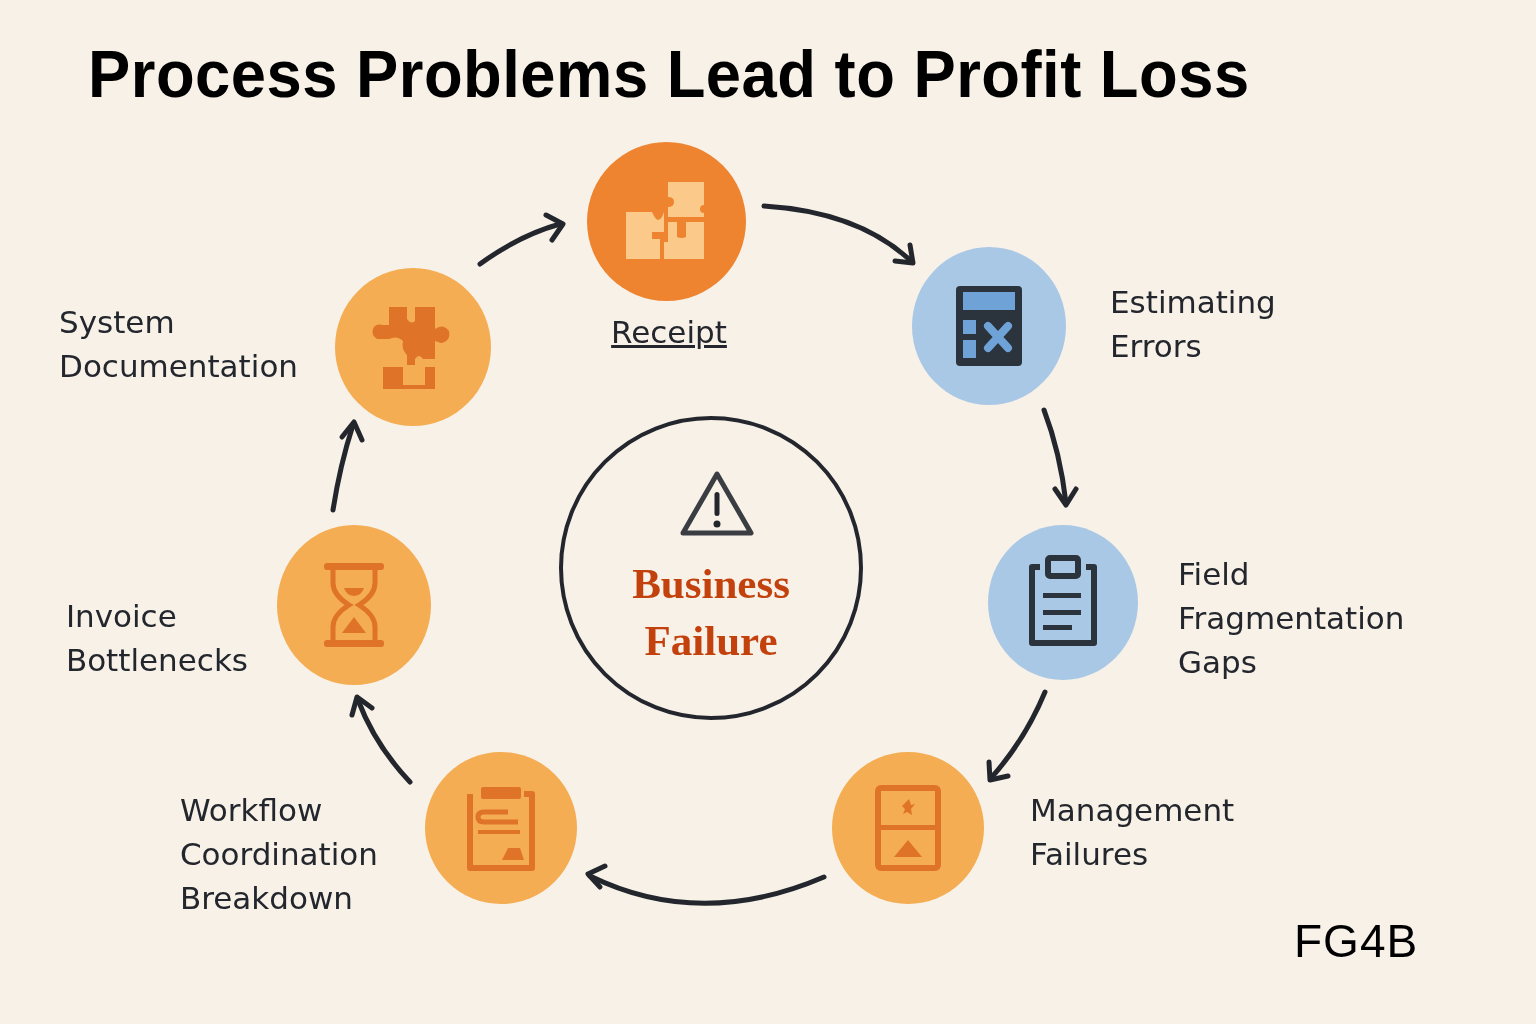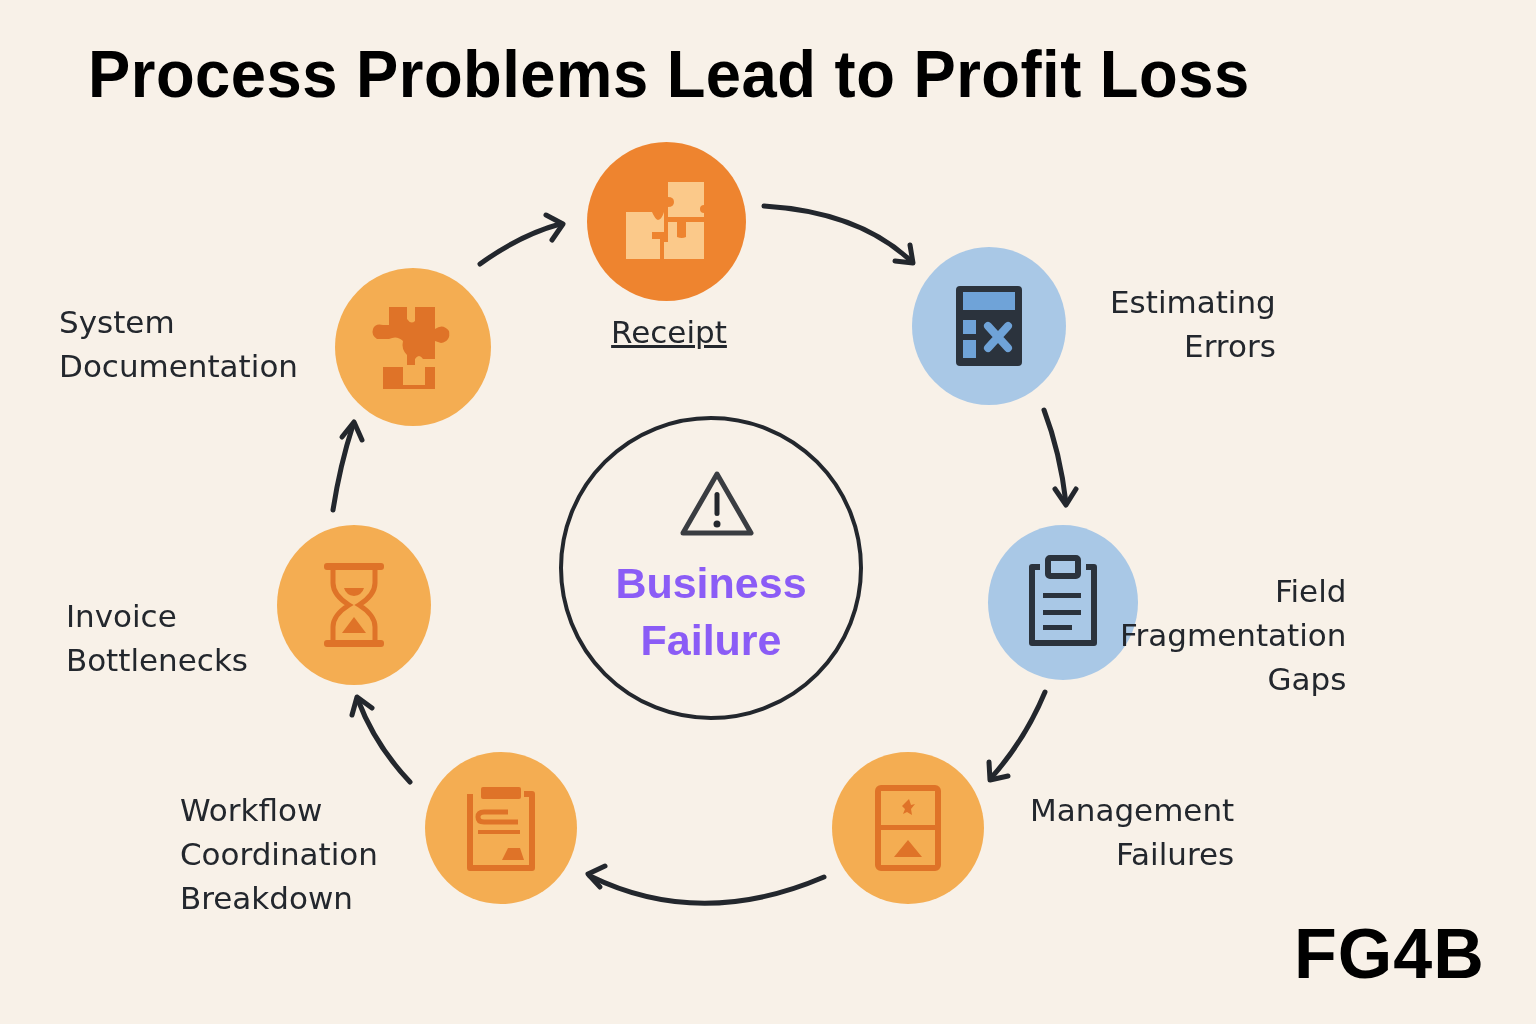--- a/index.html
+++ b/index.html
@@ -21,38 +21,38 @@
     position:absolute; border-radius:50%;
     display:flex; align-items:center; justify-content:center;
   }
   .node svg { display:block; }
   .label {
     position:absolute; font-size:31px; line-height:44px;
     font-weight:500; color:#23272d; white-space:nowrap;
     font-family:"DejaVu Sans", sans-serif;
   }
   .label span { display:block; }
-  .right { text-align:right; }
+  .right { text-align:left; }
   .left { text-align:left; }
   .center { text-align:center; }
   .hub {
     position:absolute; left:559px; top:416px; width:304px; height:304px;
     border:4px solid #23272d; border-radius:50%;
     box-sizing:border-box;
   }
   .hub-text {
     position:absolute; left:0; right:0; top:135px; text-align:center;
-    font-family:Liberation Sans, sans-serif; font-weight:bold;
-    font-size:43px; line-height:57px; color:#8b5cf6;
+    font-family:Liberation Serif, serif; font-weight:bold;
+    font-size:43px; line-height:57px; color:#c2410c;
   }
   .hub-icon { position:absolute; left:115px; top:48px; }
   .brand {
     position:absolute; left:1294px; top:914px;
-    font-family:"Liberation Sans", sans-serif; font-weight:bold;
-    font-size:70px; color:#000; letter-spacing:1px;
+    font-family:"Liberation Sans", sans-serif; font-weight:normal;
+    font-size:46px; color:#000; letter-spacing:1px;
   }
   .arrows { position:absolute; left:0; top:0; pointer-events:none; }
 </style>
 </head>
 <body>
 
 <div class="title">Process Problems Lead to Profit Loss</div>
 
 <svg class="arrows" width="1536" height="1024">
   <g fill="none" stroke="#23272d" stroke-width="5" stroke-linecap="round" stroke-linejoin="round">
@@ -116,21 +116,21 @@
 
 <div class="node" style="left:988px;top:525px;width:150px;height:155px;background:#a9c8e6;">
   <svg width="70" height="95" viewBox="0 0 70 95">
     <path d="M12 12 L4 12 L4 88 L66 88 L66 12 L58 12" fill="none" stroke="#2b333d" stroke-width="6" stroke-linejoin="round"></path>
     <rect x="20" y="3" width="30" height="18" rx="2" fill="none" stroke="#2b333d" stroke-width="6"></rect>
     <rect x="15" y="38" width="38" height="5" fill="#2b333d"></rect>
     <rect x="15" y="55" width="38" height="5" fill="#2b333d"></rect>
     <rect x="15" y="70" width="29" height="5" fill="#2b333d"></rect>
   </svg>
 </div>
-<div class="label right" style="left:1120px;top:552px;margin-top:17px;">
+<div class="label right" style="left:1178px;top:552px;">
   <span>Field</span>
   <span>Fragmentation</span>
   <span>Gaps</span>
 </div>
 
 <div class="node" style="left:832px;top:752px;width:152px;height:152px;background:#f4ad52;">
   <svg width="66" height="86" viewBox="0 0 66 86">
     <rect x="3" y="3" width="60" height="80" rx="3" fill="none" stroke="#df7328" stroke-width="6"></rect>
     <rect x="3" y="40" width="60" height="5" fill="#df7328"></rect>
     <path d="M30 18 L34 14 L36 20 L40 19 L36 24 L37 30 L32 27 L28 29 L30 24 L27 21 Z" fill="#df7328"></path>

